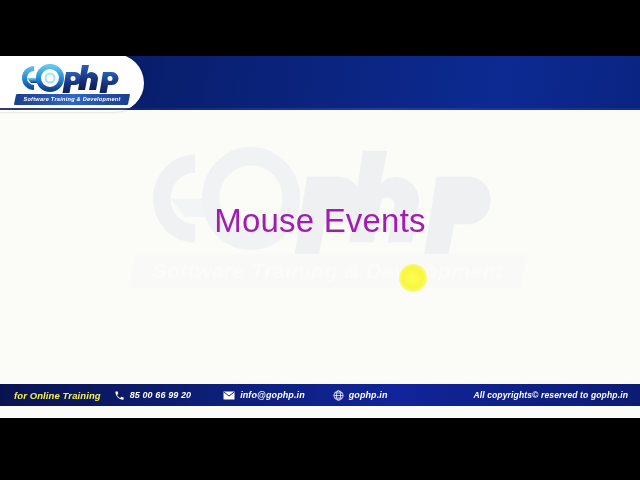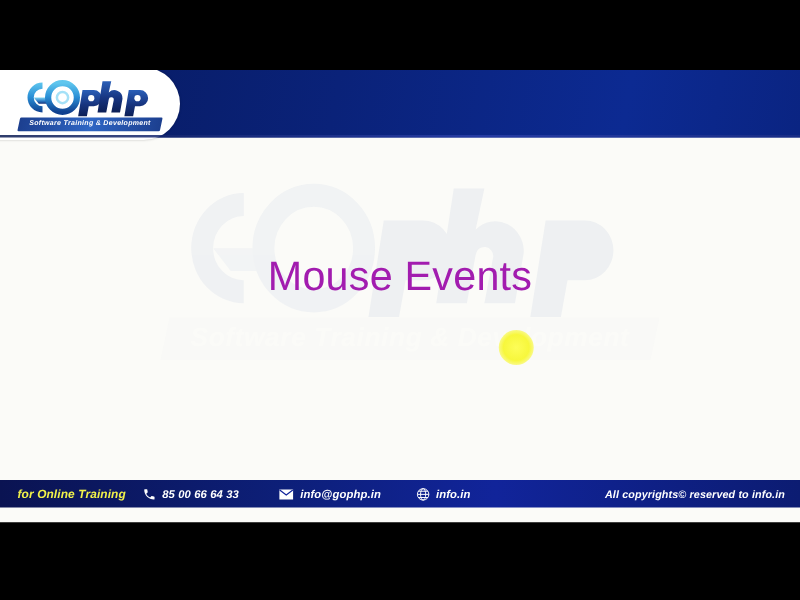--- a/index.html
+++ b/index.html
@@ -304,42 +304,42 @@
 
   <div class="footer">
     <span class="f-item f-training">for Online Training</span>
 
     <span class="f-item f-phone">
       <span class="f-icon">
         <svg width="11" height="11" viewBox="0 0 24 24" fill="#ffffff">
           <path d="M6.6 10.8c1.4 2.8 3.8 5.1 6.6 6.6l2.2-2.2c.3-.3.7-.4 1-.2 1.2.4 2.4.6 3.6.6.6 0 1 .4 1 1V20c0 .6-.4 1-1 1C10.6 21 3 13.4 3 4c0-.6.4-1 1-1h3.5c.6 0 1 .4 1 1 0 1.3.2 2.5.6 3.6.1.3 0 .7-.2 1l-2.3 2.2z"></path>
         </svg>
       </span>
-      <span>85 00 66 64 33</span>
+      <span>85 00 66 99 20</span>
     </span>
 
     <span class="f-item f-mail">
       <span class="f-icon">
         <svg width="12" height="9" viewBox="0 0 24 18" fill="#ffffff">
           <path d="M1 1h22v16H1z" fill="#ffffff"></path>
           <path d="M1.5 2 12 10 22.5 2" fill="none" stroke="#11249a" stroke-width="2"></path>
         </svg>
       </span>
       <span>info@gophp.in</span>
     </span>
 
     <span class="f-item f-site">
       <span class="f-icon">
         <svg width="11" height="11" viewBox="0 0 24 24" fill="none" stroke="#ffffff" stroke-width="1.7">
           <circle cx="12" cy="12" r="10"></circle>
           <ellipse cx="12" cy="12" rx="4.5" ry="10"></ellipse>
           <path d="M2 12h20M3.6 6.5h16.8M3.6 17.5h16.8"></path>
         </svg>
       </span>
-      <span>info.in</span>
+      <span>gophp.in</span>
     </span>
 
-    <span class="f-item f-copy">All copyrights© reserved to info.in</span>
+    <span class="f-item f-copy">All copyrights© reserved to gophp.in</span>
   </div>
 
 </div>
 
 <div class="letterbox bottom"></div>
 
 </body></html>

